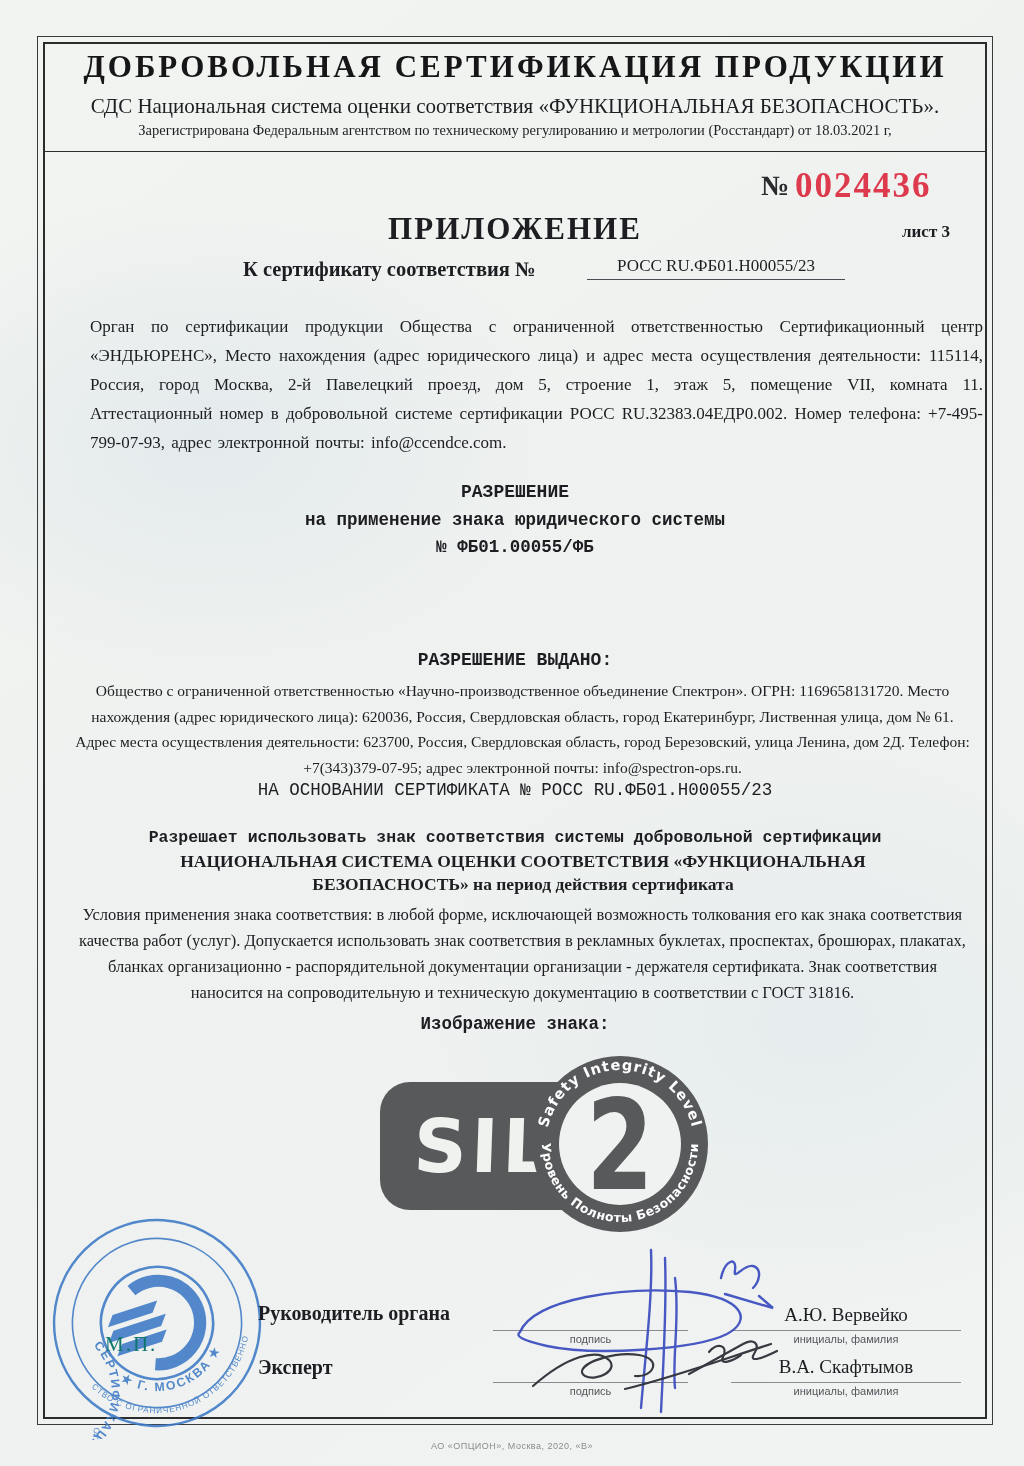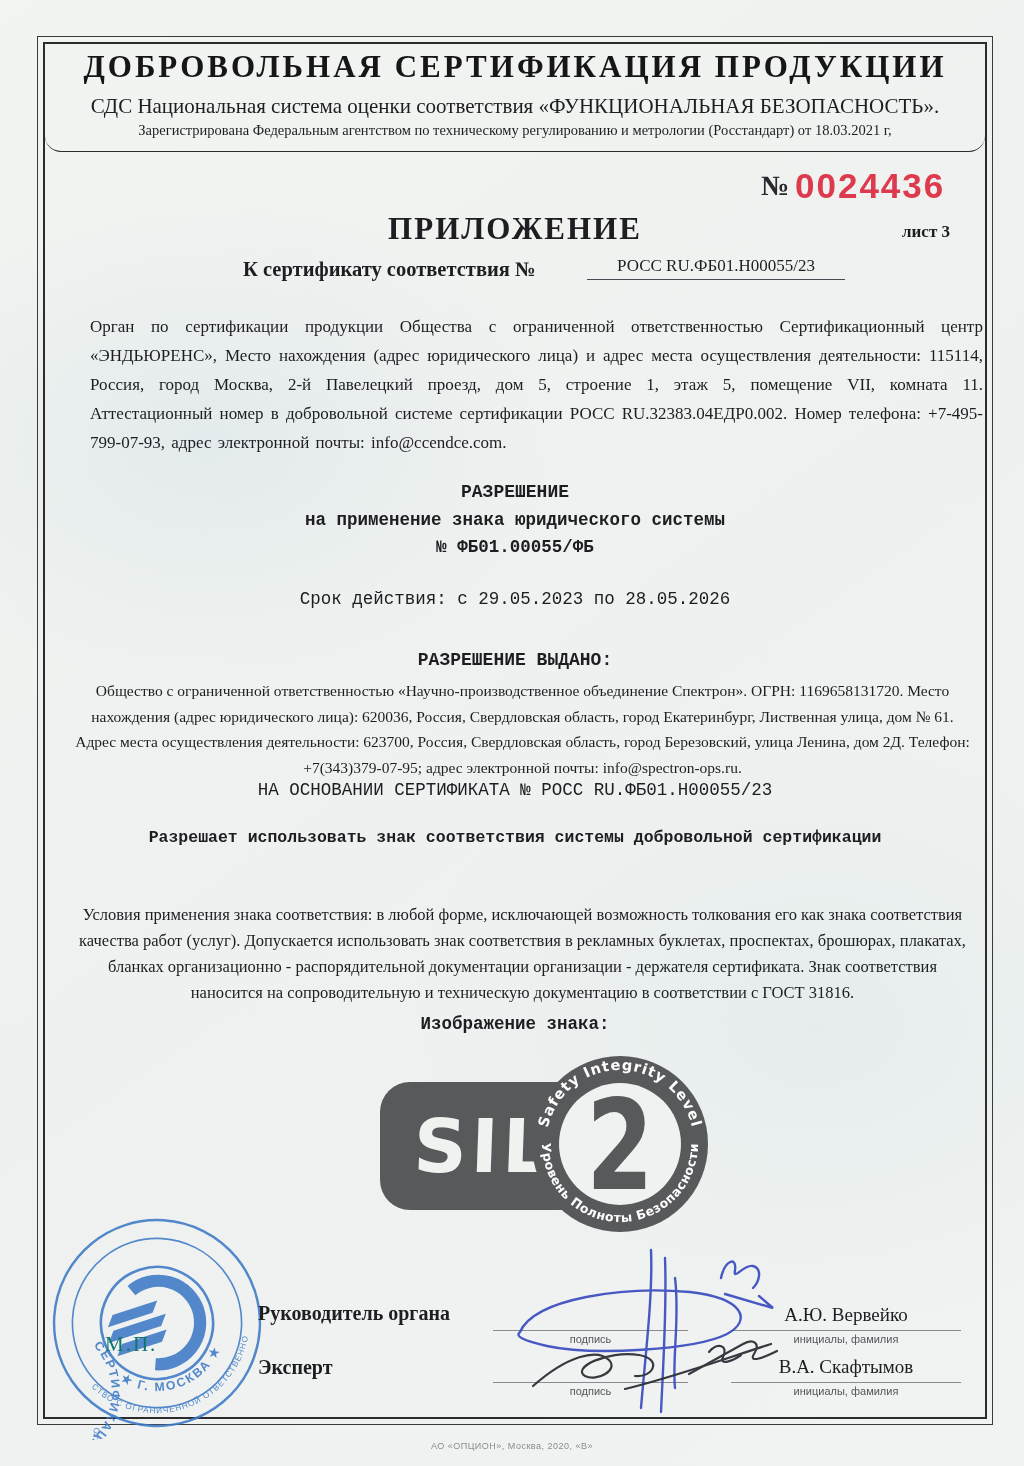--- a/index.html
+++ b/index.html
@@ -16,30 +16,30 @@
   .frame-outer {
     position:absolute; left:37px; top:36px; width:956px; height:1389px;
     border:1.5px solid #3a3a3a;
   }
   .frame-inner {
     position:absolute; left:5px; top:5px; right:5px; bottom:5px;
     border:2px solid #2c2c2c;
   }
   .header-block {
     position:absolute; left:0; top:0; width:100%; height:108px;
-    border-bottom:1.5px solid #2c2c2c; text-align:center; padding-top:7px;border-radius:16px;
+    border-bottom:1.5px solid #2c2c2c; text-align:center; padding-top:7px;
   }
   .doc-title { font-size:31px; font-weight:bold; letter-spacing:3px; color:#161618; line-height:1.05; }
   .doc-subtitle { font-size:21px; font-weight:normal; margin-top:10px; }
   .doc-reg1 { font-size:14.5px; margin-top:3px; }
   .doc-reg2 { font-size:14.5px; margin-top:1px; }
   .abs { position:absolute; }
   .num-label { font-size:28px; font-weight:bold; color:#2a2a2e; }
   .num-red {
-    font-family:Liberation Sans, sans-serif; font-weight:bold;
+    font-family:Liberation Serif, serif; font-weight:bold;
     font-size:35px; letter-spacing:2px; color:#dd3a4e;
   }
   .appendix-title { font-size:31px; font-weight:bold; letter-spacing:2px; width:100%; text-align:center; }
   .sheet-no { font-size:17px; font-weight:bold; }
   .cert-label { font-size:20.5px; font-weight:bold; }
   .cert-value { font-size:17px; text-align:center; border-bottom:1.3px solid #4a4a52; padding-bottom:3px; }
   .para-justify {
     font-size:17px; line-height:29px; text-align:justify; word-spacing:2px;
   }
   .center-line { width:100%; text-align:center;font-family:Liberation Mono, monospace; }
@@ -76,28 +76,28 @@
     <span class="abs sheet-no" style="left:857px; top:178px;">лист 3</span>
 
     <span class="abs cert-label" style="left:198px; top:214px;">К сертификату соответствия №</span>
     <span class="abs cert-value" style="left:542px; top:212px; width:258px;">РОСС RU.ФБ01.Н00055/23</span>
 
     <div class="abs para-justify" style="left:45px; top:268px; width:893px;">Орган по сертификации продукции Общества с ограниченной ответственностью Сертификационный центр «ЭНДЬЮРЕНС», Место нахождения (адрес юридического лица) и адрес места осуществления деятельности: 115114, Россия, город Москва, 2-й Павелецкий проезд, дом 5, строение 1, этаж 5, помещение VII, комната 11. Аттестационный номер в добровольной системе сертификации РОСС RU.32383.04ЕДР0.002. Номер телефона: +7-495-799-07-93, адрес электронной почты: info@ccendce.com.</div>
 
     <div class="abs center-line b" style="top:438px; font-size:18px;">РАЗРЕШЕНИЕ</div>
     <div class="abs center-line b" style="top:466px; font-size:17.5px;">на применение знака юридического системы</div>
     <div class="abs center-line b" style="top:493px; font-size:17.5px;">№ ФБ01.00055/ФБ</div>
-    <div class="abs center-line" style="top:545px; font-size:17.5px;">Срок действия: с 29.05.2023 по 28.05.2026</div>
 
     <div class="abs center-line b" style="top:606px; font-size:18px;">РАЗРЕШЕНИЕ ВЫДАНО:</div>
     <div class="abs para-center" style="left:30px; top:634px; width:895px;">Общество с ограниченной ответственностью «Научно-производственное объединение Спектрон». ОГРН: 1169658131720. Место нахождения (адрес юридического лица): 620036, Россия, Свердловская область, город Екатеринбург, Лиственная улица, дом № 61. Адрес места осуществления деятельности: 623700, Россия, Свердловская область, город Березовский, улица Ленина, дом 2Д. Телефон: +7(343)379-07-95; адрес электронной почты: info@spectron-ops.ru.</div>
 
     <div class="abs center-line" style="top:736px; font-size:17.5px;">НА ОСНОВАНИИ СЕРТИФИКАТА № РОСС RU.ФБ01.Н00055/23</div>
 
     <div class="abs center-line b" style="top:784px; font-size:16.5px;">Разрешает использовать знак соответствия системы добровольной сертификации</div>
+    <div class="abs b" style="left:78px; top:806px; width:800px; font-size:17.5px; text-align:center; line-height:23px;">НАЦИОНАЛЬНАЯ СИСТЕМА ОЦЕНКИ СООТВЕТСТВИЯ «ФУНКЦИОНАЛЬНАЯ БЕЗОПАСНОСТЬ» на период действия сертификата</div>
 
     <div class="abs para-center2" style="left:30px; top:858px; width:895px;">Условия применения знака соответствия: в любой форме, исключающей возможность толкования его как знака соответствия качества работ (услуг). Допускается использовать знак соответствия в рекламных буклетах, проспектах, брошюрах, плакатах, бланках организационно - распорядительной документации организации - держателя сертификата. Знак соответствия наносится на сопроводительную и техническую документацию в соответствии с ГОСТ 31816.</div>
 
     <div class="abs center-line b" style="top:970px; font-size:17.5px;">Изображение знака:</div>
 
     <svg class="abs" style="left:330px; top:1005px;" width="345" height="190" viewBox="0 0 345 190">
       <defs>
         <path id="arcTop" d="M 171,95 A 74,74 0 0 1 319,95"></path>
         <path id="arcBottom" d="M 167,95 A 78,78 0 0 0 323,95"></path>
       </defs>

